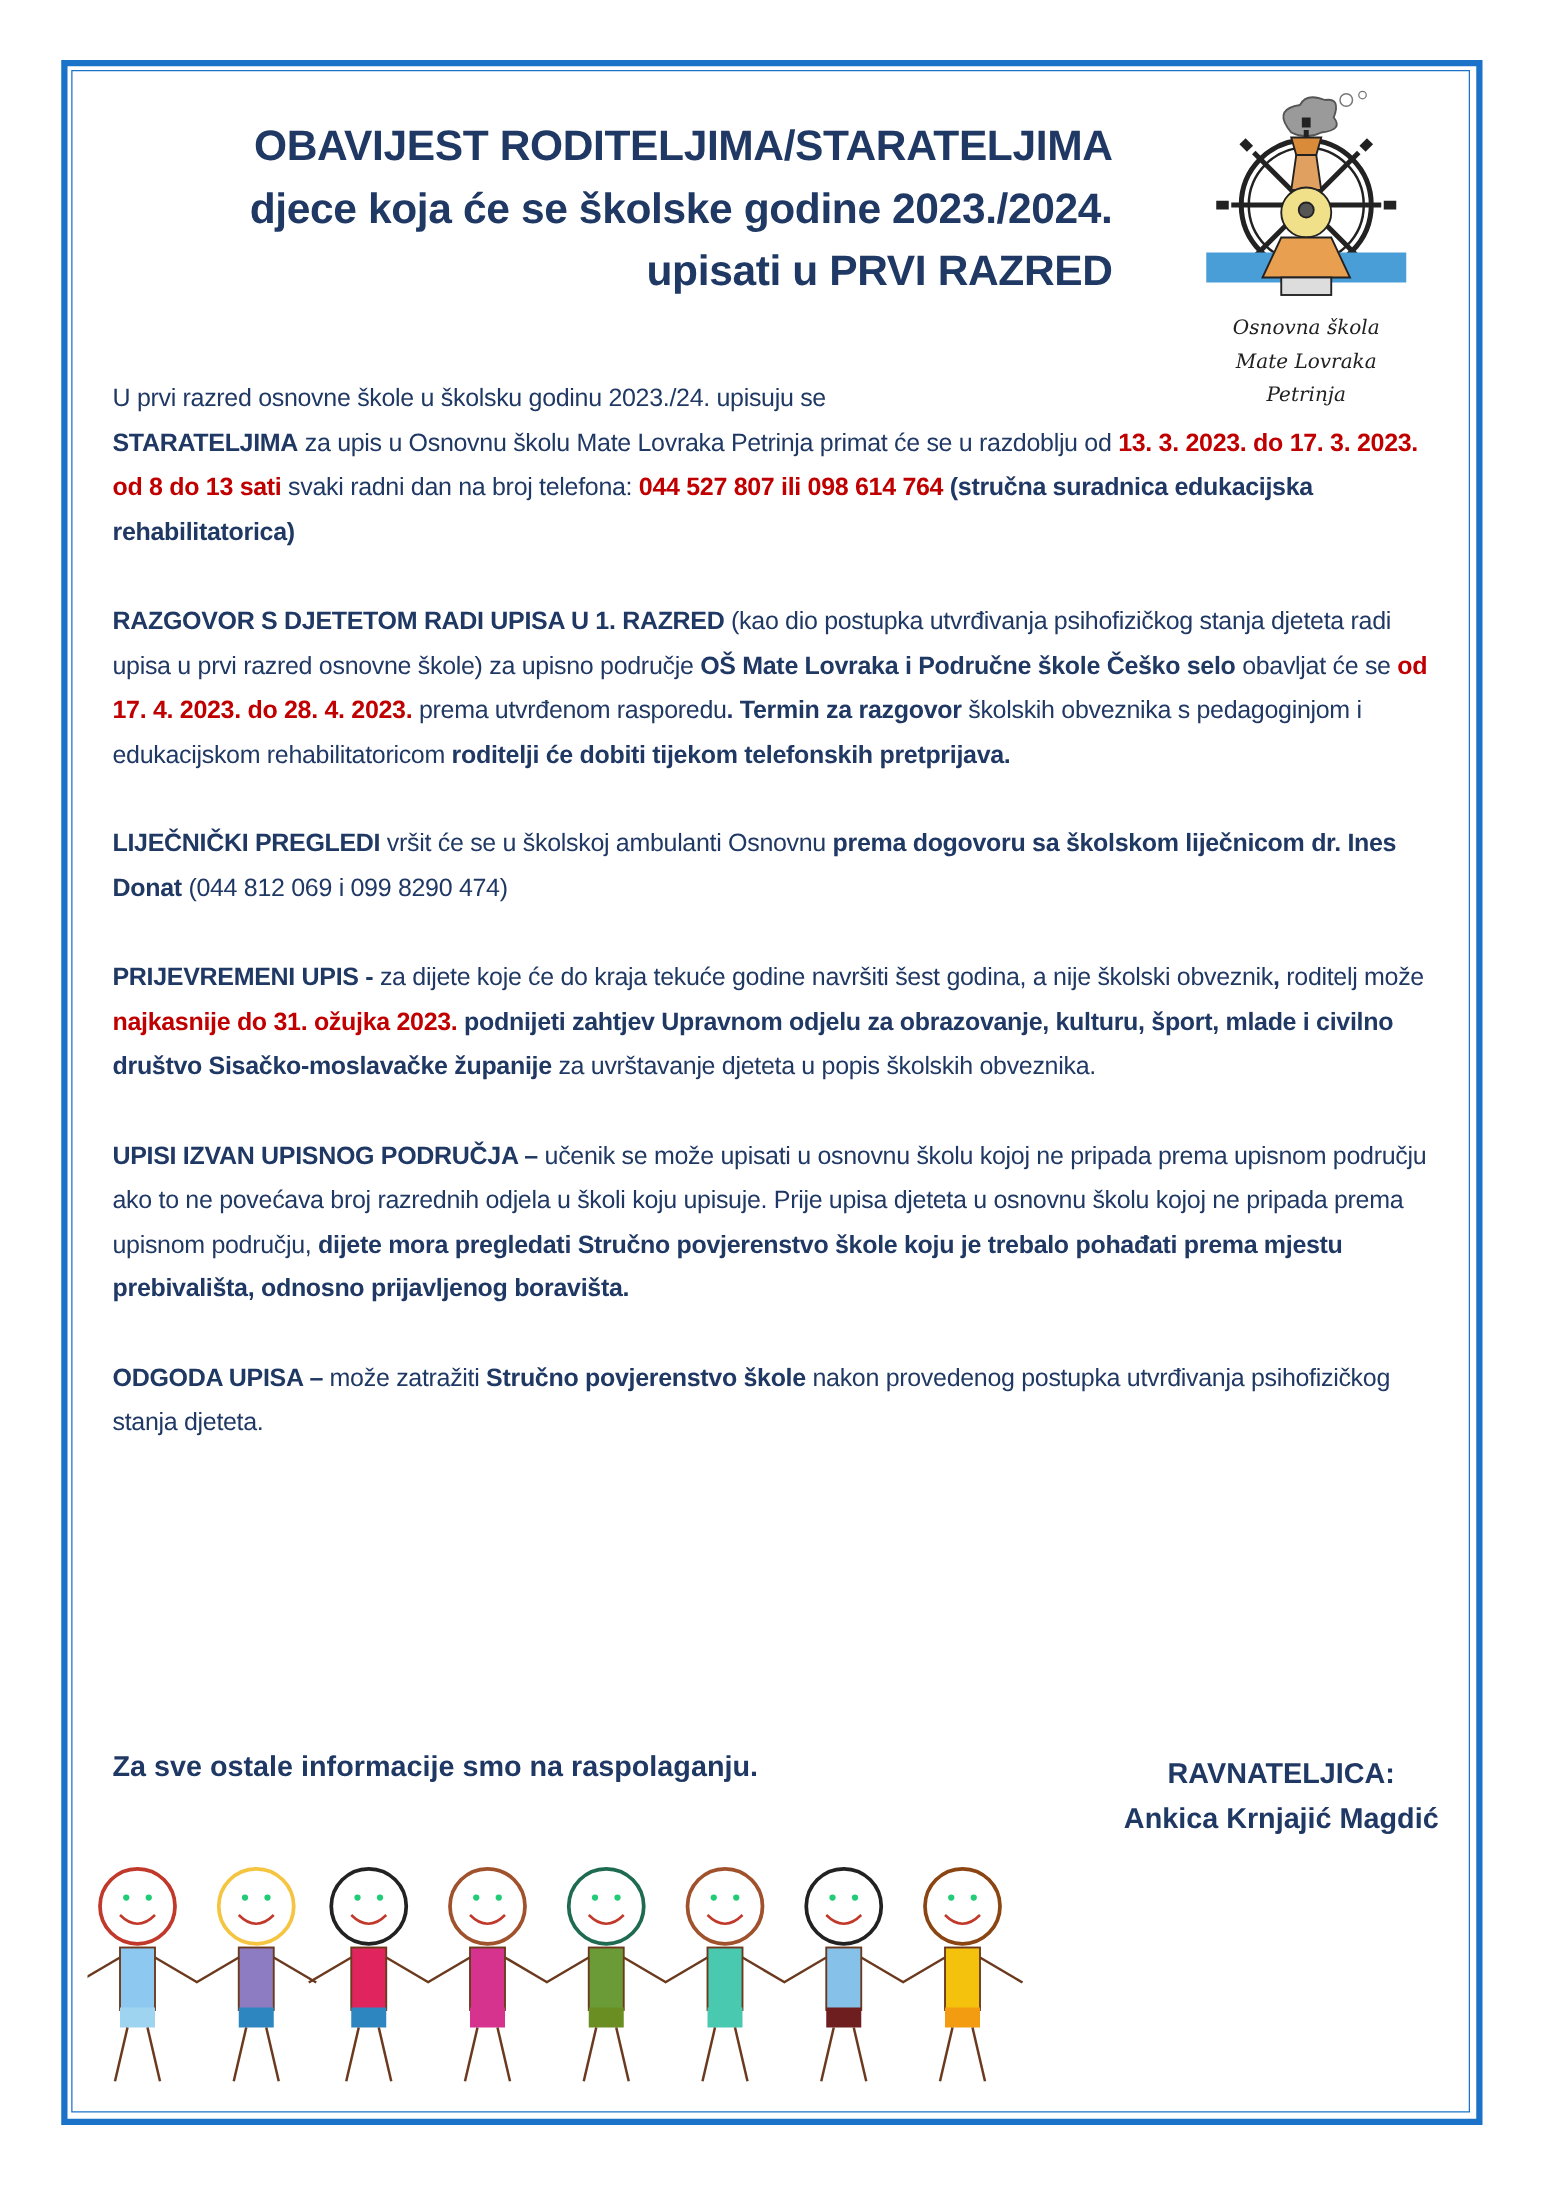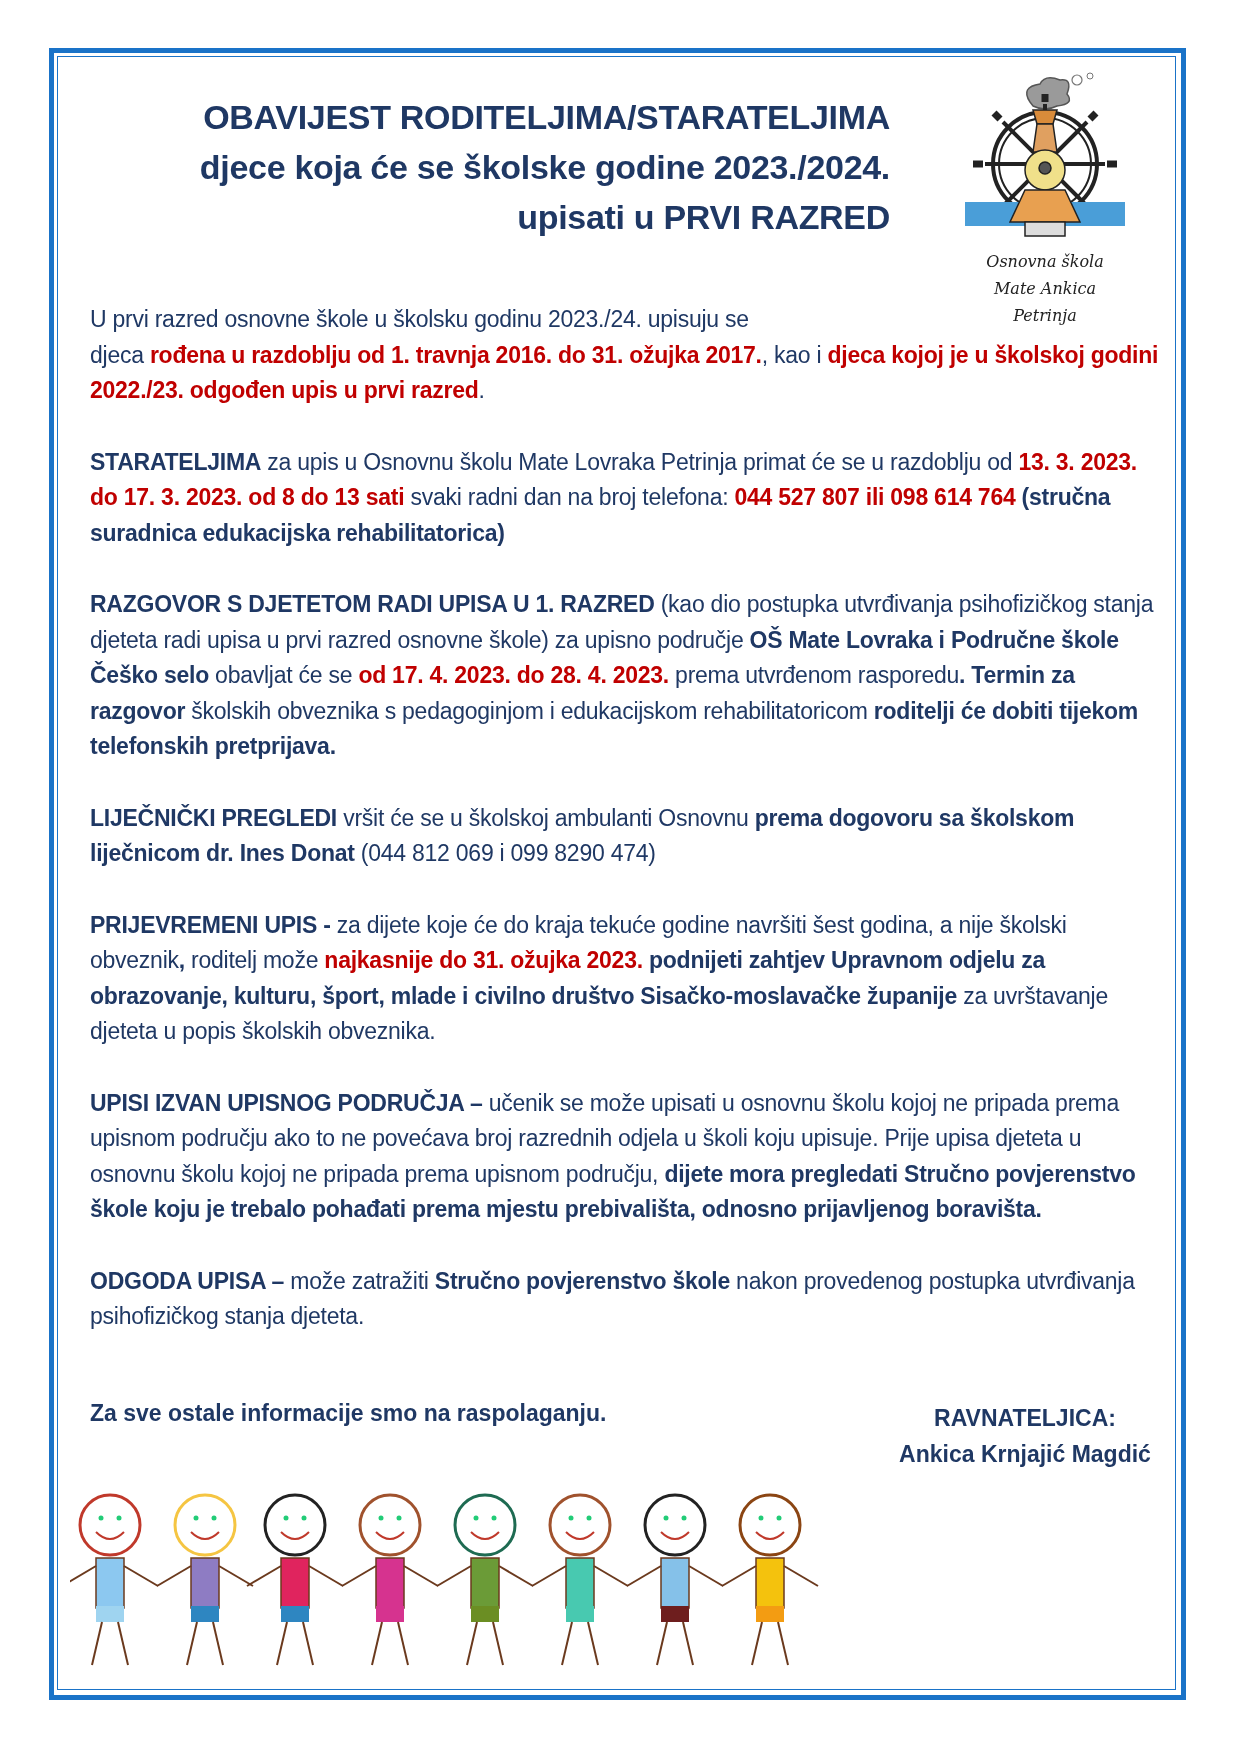--- a/index.html
+++ b/index.html
@@ -7,21 +7,21 @@
          font-family:"Liberation Sans", sans-serif; color:#1f3864; }
   .frame-outer { position:absolute; left:49px; top:48px; width:1127px; height:1642px;
                  border:5px solid #1a73c8; }
   .frame-inner { position:absolute; left:57px; top:56px; width:1117px; height:1632px;
                  border:1.5px solid #1a73c8; }
   .title { position:absolute; left:100px; top:92px; width:790px; text-align:right;
            font-weight:bold; font-size:34px; line-height:50px; color:#1f3864; letter-spacing:-0.3px; }
   .logo { position:absolute; left:945px; top:72px; width:200px; height:240px; }
   .logo-text { position:absolute; left:945px; top:248px; width:200px; text-align:center;
                font-family:"DejaVu Serif", serif; font-style:italic; font-size:16px; line-height:27px; color:#222; }
-  .content { position:absolute; left:90px; top:302px; width:1070px; font-size:23px; line-height:35.5px;
+  .content { position:absolute; left:90px; top:302px; width:1070px; font-size:20px; line-height:35.5px;
              color:#1f3864; letter-spacing:-0.25px; }
   .content p { margin:0 0 36px 0; }
   .b { font-weight:bold; }
   .r { color:#c00000; font-weight:bold; }
   .closing { position:absolute; left:90px; top:1400px; font-size:23px; font-weight:bold; color:#1f3864; }
   .sig { position:absolute; left:880px; top:1400px; width:290px; text-align:center; font-size:23px;
          line-height:36px; font-weight:bold; color:#1f3864; }
   .kids { position:absolute; left:70px; top:1480px; width:830px; height:205px; }
 </style>
 </head>
@@ -62,30 +62,27 @@
     <path d="M88 38 L112 38 L108 52 L92 52 Z" fill="#d98b3a"></path>
     <path d="M92 52 L108 52 L112 80 L88 80 Z" fill="#e0a060"></path>
     <circle cx="100" cy="98" r="20" fill="#f0e08a"></circle>
     <circle cx="100" cy="96" r="6" fill="#555"></circle>
     <path d="M80 118 L120 118 L135 150 L65 150 Z" fill="#e8a050"></path>
     <rect x="80" y="150" width="40" height="14" fill="#ddd"></rect>
   </g>
 </svg>
 <div class="logo-text">
   <div>Osnovna škola</div>
-  <div>Mate Ankica</div>
+  <div>Mate Lovraka</div>
   <div>Petrinja</div>
 </div>
 
 <div class="content">
   <p style="width:770px; margin-bottom:0;">
     <span>U prvi razred osnovne škole u školsku godinu 2023./24. upisuju se</span>
-  </p>
-  <p>
-    <span>djeca </span><span class="r">rođena u razdoblju od 1. travnja 2016. do 31. ožujka 2017.</span><span>, kao i </span><span class="r">djeca kojoj je u školskoj godini 2022./23. odgođen upis u prvi razred</span><span>.</span>
   </p>
 
   <p>
     <span class="b">STARATELJIMA</span><span> za upis u Osnovnu školu Mate Lovraka Petrinja primat će se u razdoblju od </span><span class="r">13. 3. 2023. do 17. 3. 2023. od 8 do 13 sati</span><span> svaki radni dan na broj telefona: </span><span class="r">044 527 807 ili 098 614 764</span><span class="b"> (stručna suradnica edukacijska rehabilitatorica)</span>
   </p>
 
   <p>
     <span class="b">RAZGOVOR S DJETETOM RADI UPISA U 1. RAZRED</span><span>  (kao dio postupka utvrđivanja psihofizičkog stanja djeteta radi upisa u prvi razred osnovne škole) za upisno područje </span><span class="b">OŠ Mate Lovraka i Područne škole Češko selo</span><span> obavljat će se </span><span class="r">od 17. 4. 2023. do 28. 4. 2023.</span><span> prema utvrđenom rasporedu</span><span class="b">. Termin za razgovor</span><span> školskih obveznika s pedagoginjom i edukacijskom rehabilitatoricom </span><span class="b">roditelji će dobiti tijekom telefonskih pretprijava.</span>
   </p>
 

